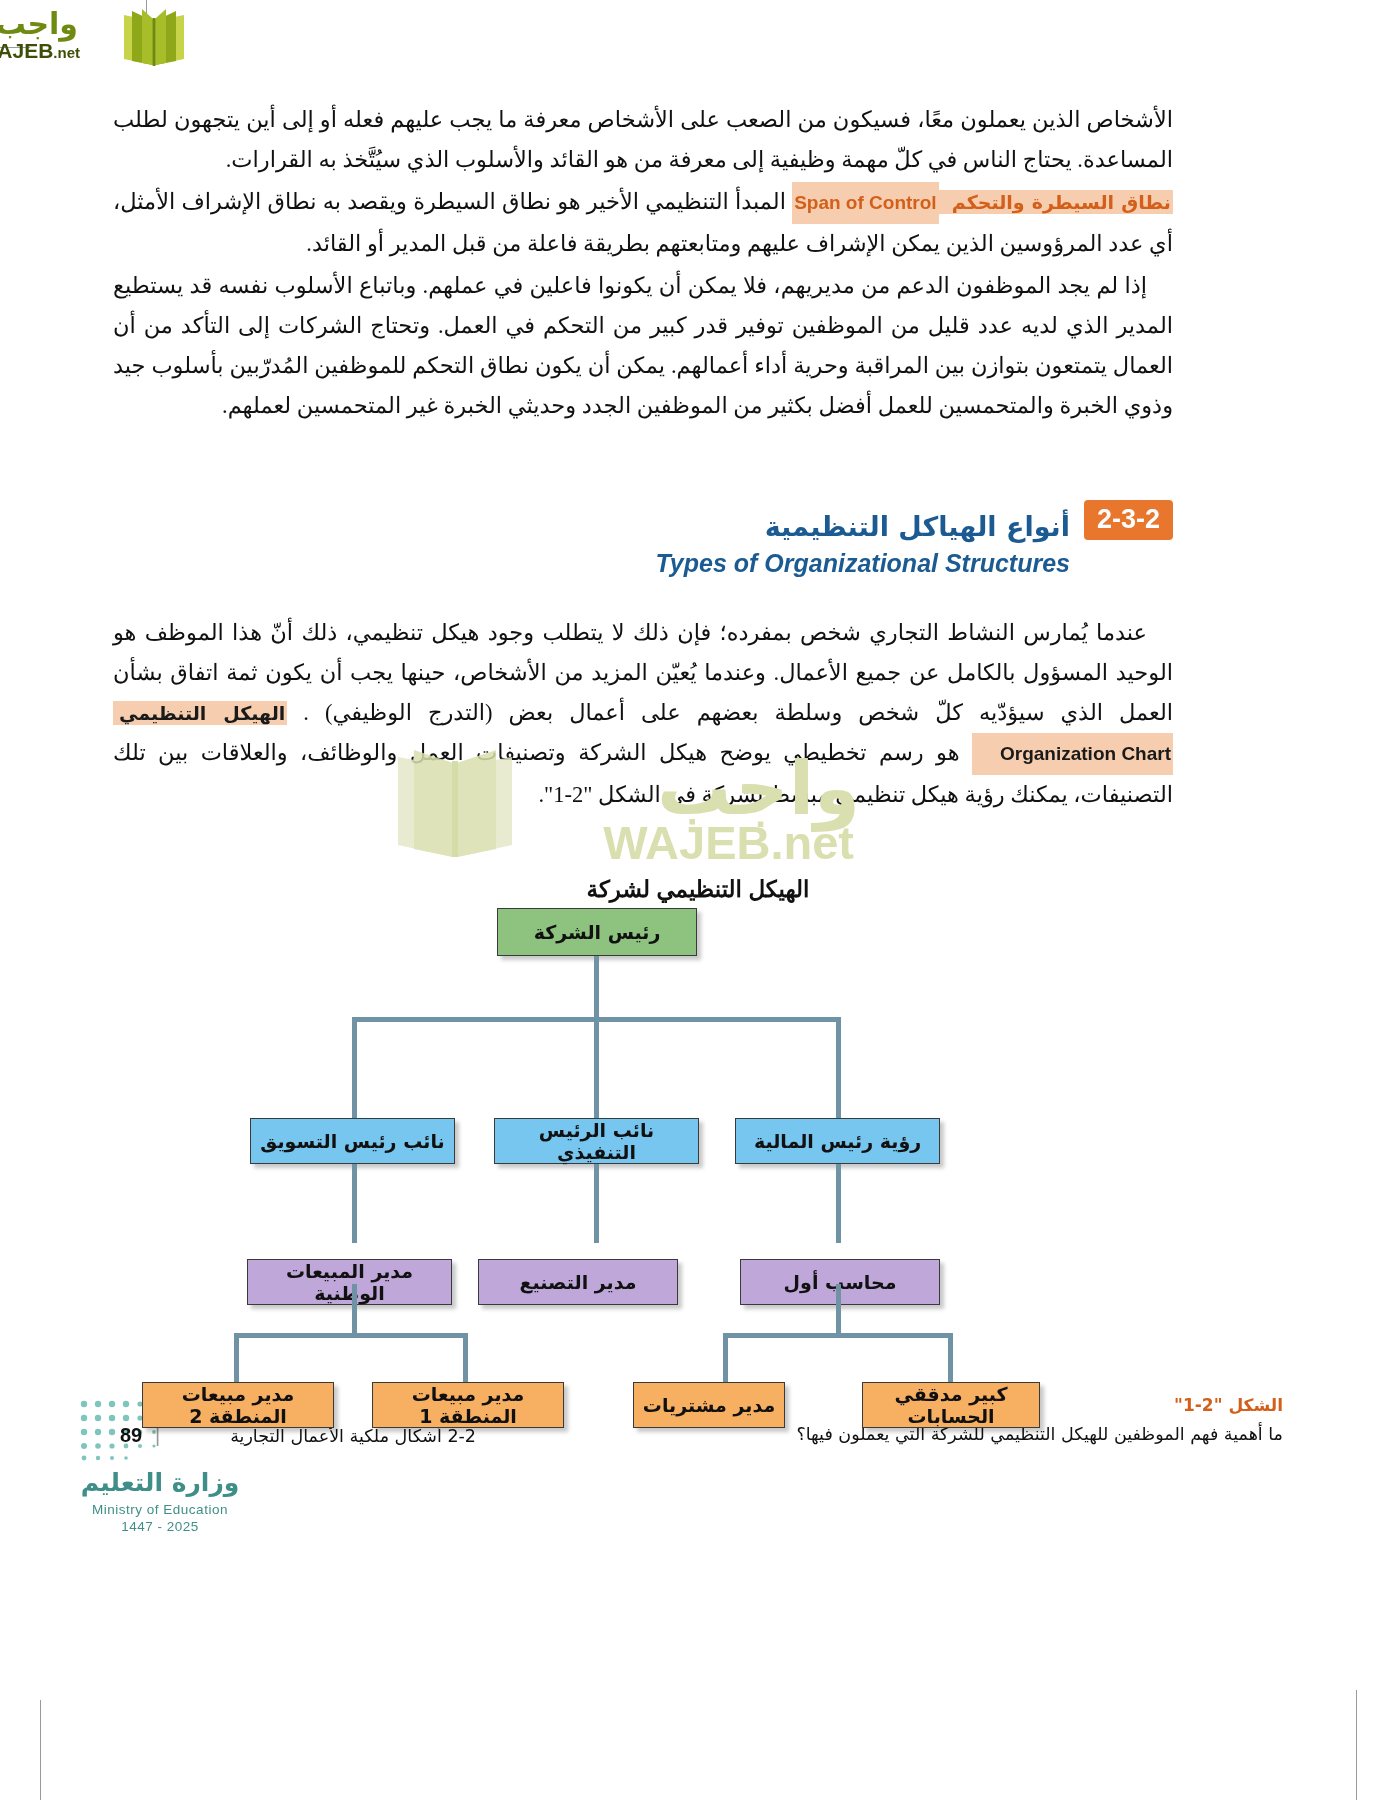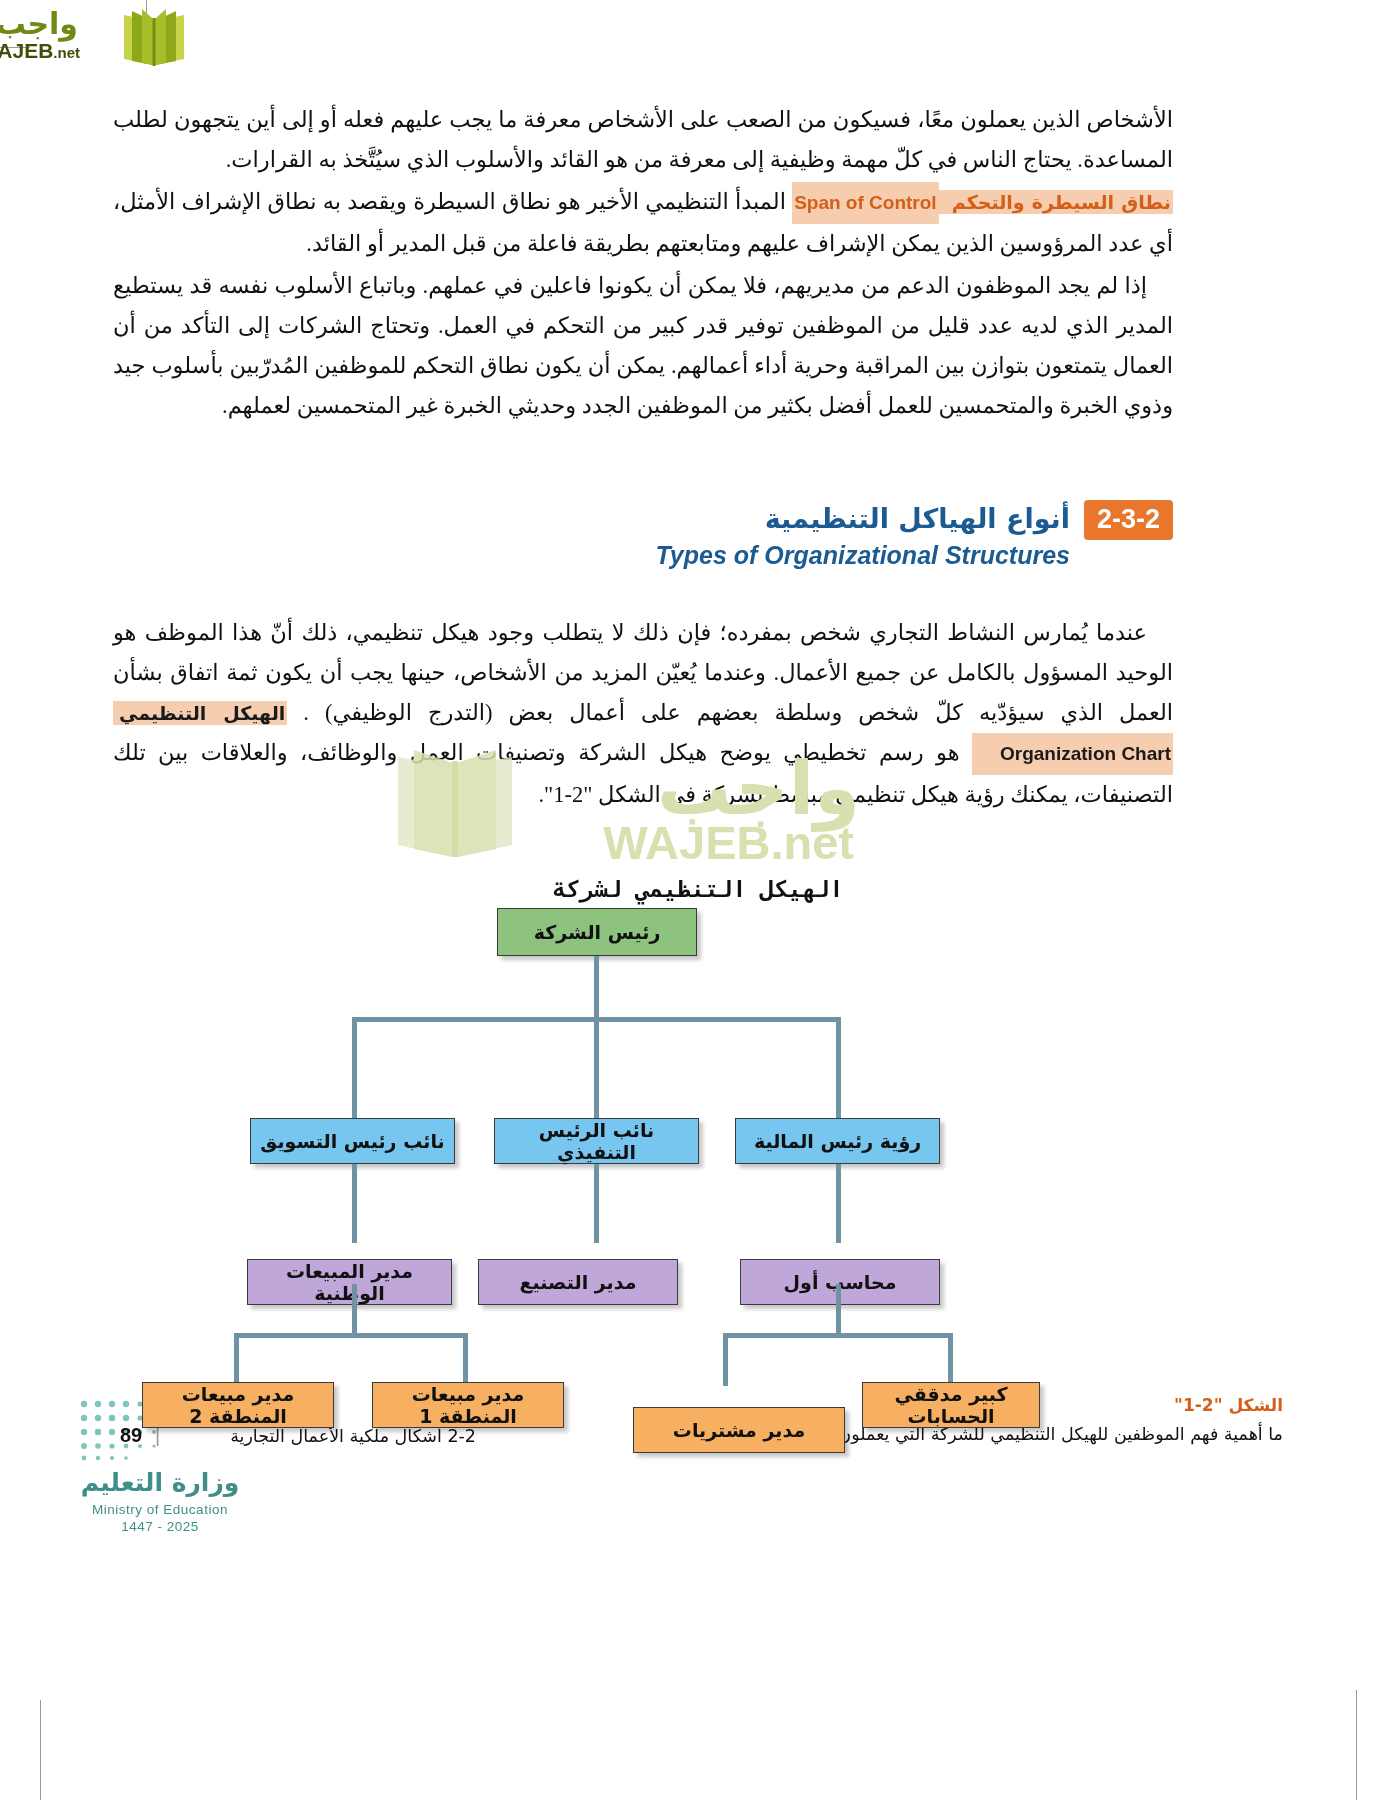--- a/index.html
+++ b/index.html
@@ -65,21 +65,21 @@
 
   
   .sec-head { position:absolute; left:113px; top:500px; width:1060px; direction:rtl; }
   .sec-row { display:flex; align-items:flex-start; justify-content:flex-start; gap:14px; }
   .sec-badge {
     background:#e8762c; color:#fff; font-weight:bold;
     font-family:"Liberation Sans",sans-serif; font-size:27px;
     border-radius:4px; padding:3px 13px 5px 13px; direction:ltr;
     line-height:32px; margin-right:0;
   }
-  .sec-titles { text-align:right; }
+  .sec-titles { text-align:right;margin-top:8px; }
   .sec-ar {
     font-family:"DejaVu Sans","Liberation Sans",sans-serif;
     font-size:27px; font-weight:bold; color:#1b5b92; line-height:38px;
     white-space:nowrap;
   }
   .sec-en {
     font-family:"Liberation Sans",sans-serif;
     font-size:25px; font-weight:bold; color:#1b5b92; direction:ltr;
     line-height:34px; text-align:right; white-space:nowrap;font-style:italic;
   }
@@ -100,21 +100,21 @@
   .wm-en {
     position:absolute; right:6px; top:70px;
     font-family:"Liberation Sans",sans-serif; font-size:47px; font-weight:bold;
     color:#d9dfae; white-space:nowrap; direction:ltr;
   }
   .wm-book { position:absolute; left:0px; top:2px; width:130px; height:112px; opacity:.85; }
 
   
   .chart-title {
     position:absolute; left:0; top:876px; width:1396px; text-align:center;
-    font-family:Liberation Mono, monospace;
+    font-family:Liberation Sans, sans-serif;
     font-size:23px; font-weight:bold; color:#111; direction:rtl; z-index:3;
   }
   .chart { position:absolute; left:0; top:900px; width:1396px; height:470px; z-index:2; }
   .node {
     position:absolute; border:1px solid #3a3a3a;
     box-shadow:4px 4px 4px rgba(0,0,0,.22);
     display:flex; align-items:center; justify-content:center;
     font-family:"DejaVu Sans","Liberation Serif",serif;
     font-size:19px; font-weight:bold; color:#111; direction:rtl;
     text-align:center; line-height:22px; padding:0 6px;
@@ -247,21 +247,21 @@
   <div class="conn" style="left:723px; top:433px; width:230px; height:5px;"></div>
   <div class="conn" style="left:948px; top:433px; width:5px; height:53px;"></div>
   <div class="conn" style="left:723px; top:433px; width:5px; height:53px;"></div>
 
   <div class="conn" style="left:352px; top:384px; width:5px; height:53px;"></div>
   <div class="conn" style="left:234px; top:433px; width:234px; height:5px;"></div>
   <div class="conn" style="left:463px; top:433px; width:5px; height:53px;"></div>
   <div class="conn" style="left:234px; top:433px; width:5px; height:53px;"></div>
 
   <div class="node lvl4" style="left:862px; top:382px; width:178px; height:46px; top:482px;">كبير مدققي الحسابات</div>
-  <div class="node lvl4" style="left:633px; top:482px; width:212px; height:46px;margin-top:25px;">مدير مشتريات</div>
+  <div class="node lvl4" style="left:633px; top:482px; width:152px; height:46px;">مدير مشتريات</div>
   <div class="node lvl4" style="left:372px; top:482px; width:192px; height:46px;">مدير مبيعات المنطقة 1</div>
   <div class="node lvl4" style="left:142px; top:482px; width:192px; height:46px;">مدير مبيعات المنطقة 2</div>
 </div>
 
 <div class="fig-cap">
   <div class="fig-title">الشكل "2-1"</div>
   <div class="fig-q">ما أهمية فهم الموظفين للهيكل التنظيمي للشركة التي يعملون فيها؟</div>
 </div>
 
 <svg class="foot-dots" viewBox="0 0 92 64">

